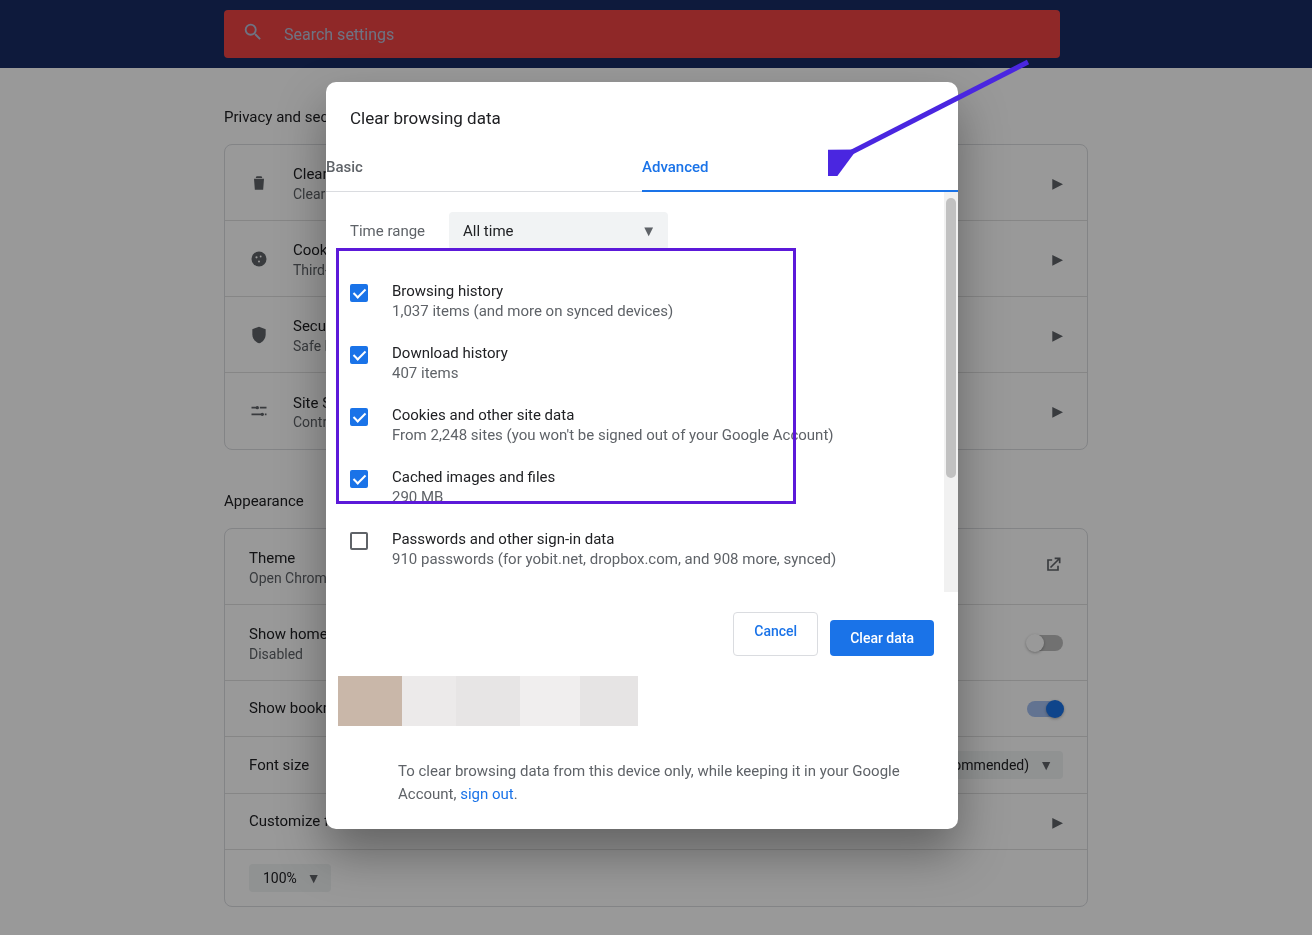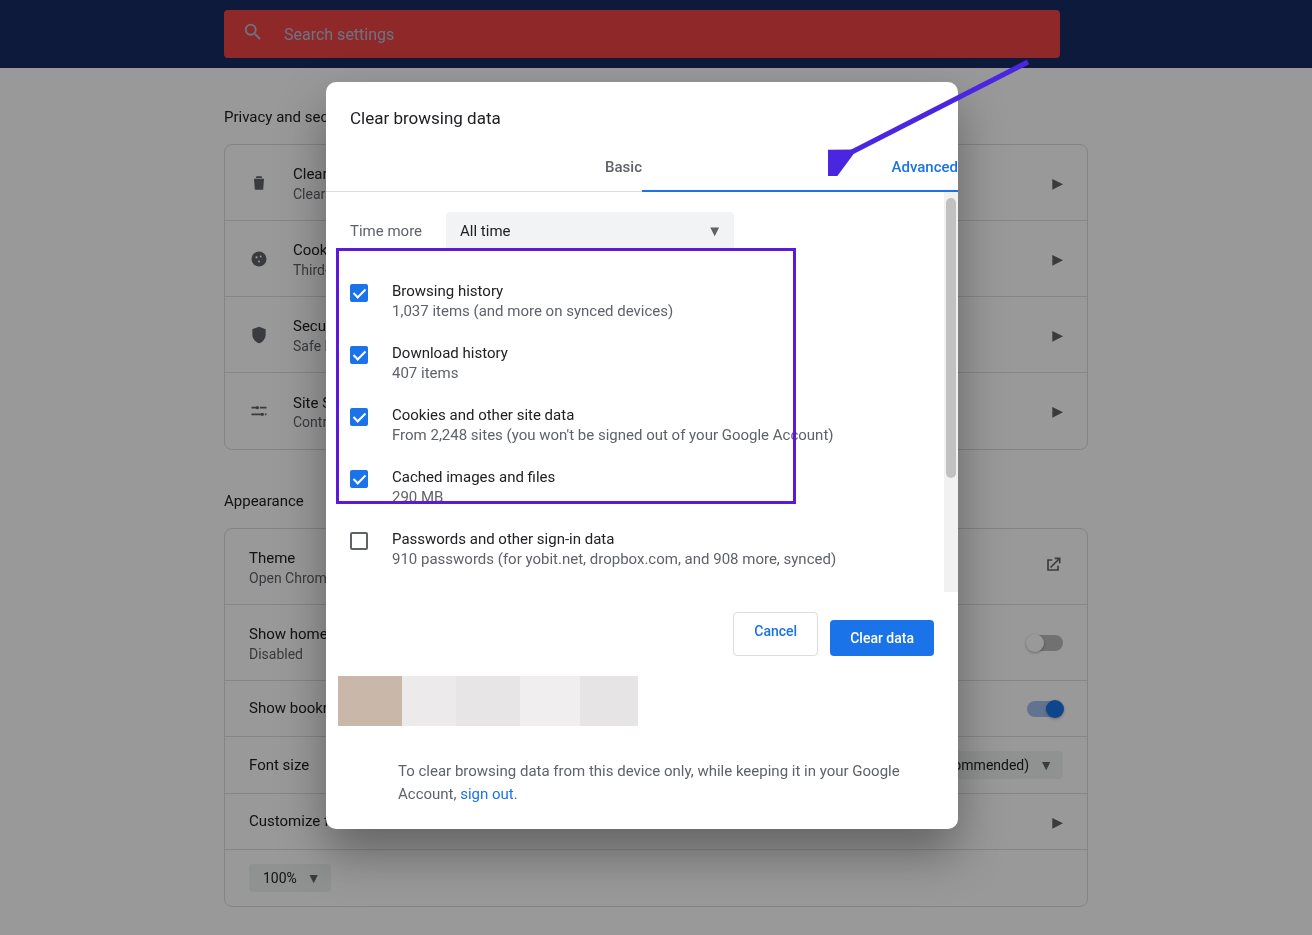--- a/index.html
+++ b/index.html
@@ -27,29 +27,29 @@
   .toggle.off::after { left: -1px; background: #fff; }
   .toggle.on { background: #a3c0f2; }
   .toggle.on::after { right: -1px; background: #1a73e8; }
   .select-pill { display: flex; align-items: center; gap: 10px; background: #f1f3f4; border-radius: 4px; padding: 6px 10px 6px 14px; color: #202124; font-size: 14px; }
   .select-pill .caret { color: #5f6368; }
   
   .scrim { position: absolute; inset: 0; background: rgba(0,0,0,0.4); }
   .dialog { position: absolute; left: 326px; top: 82px; width: 632px; background: #fff; border-radius: 10px; box-shadow: 0 24px 48px rgba(0,0,0,.35); overflow: hidden; }
   .dialog-title { font-size: 17px; color: #202124; padding: 26px 24px 16px 24px; }
   .tabs { display: flex; border-bottom: 1px solid #dadce0; }
-  .tab { flex: 1; text-align: right; padding: 14px 0; font-size: 15px; font-weight: 500; color: #5f6368; cursor: pointer; }
+  .tab { flex: 1; text-align: left; padding: 14px 0; font-size: 15px; font-weight: 500; color: #5f6368; cursor: pointer; }
   .tab.active { color: #1a73e8; border-bottom: 2px solid #1a73e8; margin-bottom: -1px; }
   .dialog-body { position: relative; max-height: 400px; overflow: hidden; padding: 0 0 0 0; }
   .scroll-area { height: 400px; overflow-y: hidden; padding: 0 24px 0 24px; }
   .scrollbar-fake { position: absolute; right: 2px; top: 6px; width: 10px; height: 280px; background: #c1c1c1; border-radius: 6px; }
   .scrollbar-track { position: absolute; right: 0; top: 0; bottom: 0; width: 14px; background: #f1f1f1; }
   .time-row { display: flex; align-items: center; gap: 24px; padding-top: 20px; padding-bottom: 20px; }
   .time-label { font-size: 15px; color: #5f6368; }
-  .time-select { background: #f1f3f4; border-radius: 4px; padding: 10px 12px 10px 14px; width: 288px; display: flex; justify-content: space-between; align-items: center; font-size: 15px; color: #202124; }
+  .time-select { background: #f1f3f4; border-radius: 4px; padding: 10px 12px 10px 14px; width: 219px; display: flex; justify-content: space-between; align-items: center; font-size: 15px; color: #202124; }
   .check-row { display: flex; gap: 24px; padding: 12px 0; }
   .checkbox { width: 18px; height: 18px; border: 2px solid #5f6368; border-radius: 2px; flex-shrink: 0; position: relative; margin-top: 2px; cursor: pointer; }
   .checkbox.checked { background: #1a73e8; border-color: #1a73e8; }
   .checkbox.checked::after { content: ""; position: absolute; left: 4px; top: 0px; width: 5px; height: 10px; border: solid #fff; border-width: 0 2px 2px 0; transform: rotate(45deg); }
   .check-text .t { font-size: 15px; color: #202124; }
   .check-text .s { font-size: 15px; color: #5f6368; margin-top: 2px; }
   .highlight-box { position: absolute; border: 3px solid #5c19d9; left: 336px; top: 248px; width: 460px; height: 256px; pointer-events: none; z-index: 20; }
   .arrow-annotation { position: absolute; left: 828px; top: 56px; z-index: 20; pointer-events: none; }
   .dialog-buttons { display: flex; gap: 12px; justify-content: flex-end; padding: 20px 24px; text-align: right; }
   .btn { padding: 10px 20px; border-radius: 4px; font-size: 14px; font-weight: 500; cursor: pointer; }
@@ -187,21 +187,21 @@
   <div class="dialog-title">Clear browsing data</div>
   <div class="tabs">
     <div class="tab">Basic</div>
     <div class="tab active">Advanced</div>
   </div>
   <div class="dialog-body">
     <div class="scrollbar-track"></div>
     <div class="scrollbar-fake"></div>
     <div class="scroll-area">
       <div class="time-row">
-        <span class="time-label">Time more</span>
+        <span class="time-label">Time range</span>
         <div class="time-select">
           <span>All time</span>
           <span style="color:#5f6368">▼</span>
         </div>
       </div>
       <div id="options-container">
           <div class="check-row">
             <div class="checkbox checked"></div>
             <div class="check-text">
               <div class="t">Browsing history</div>

